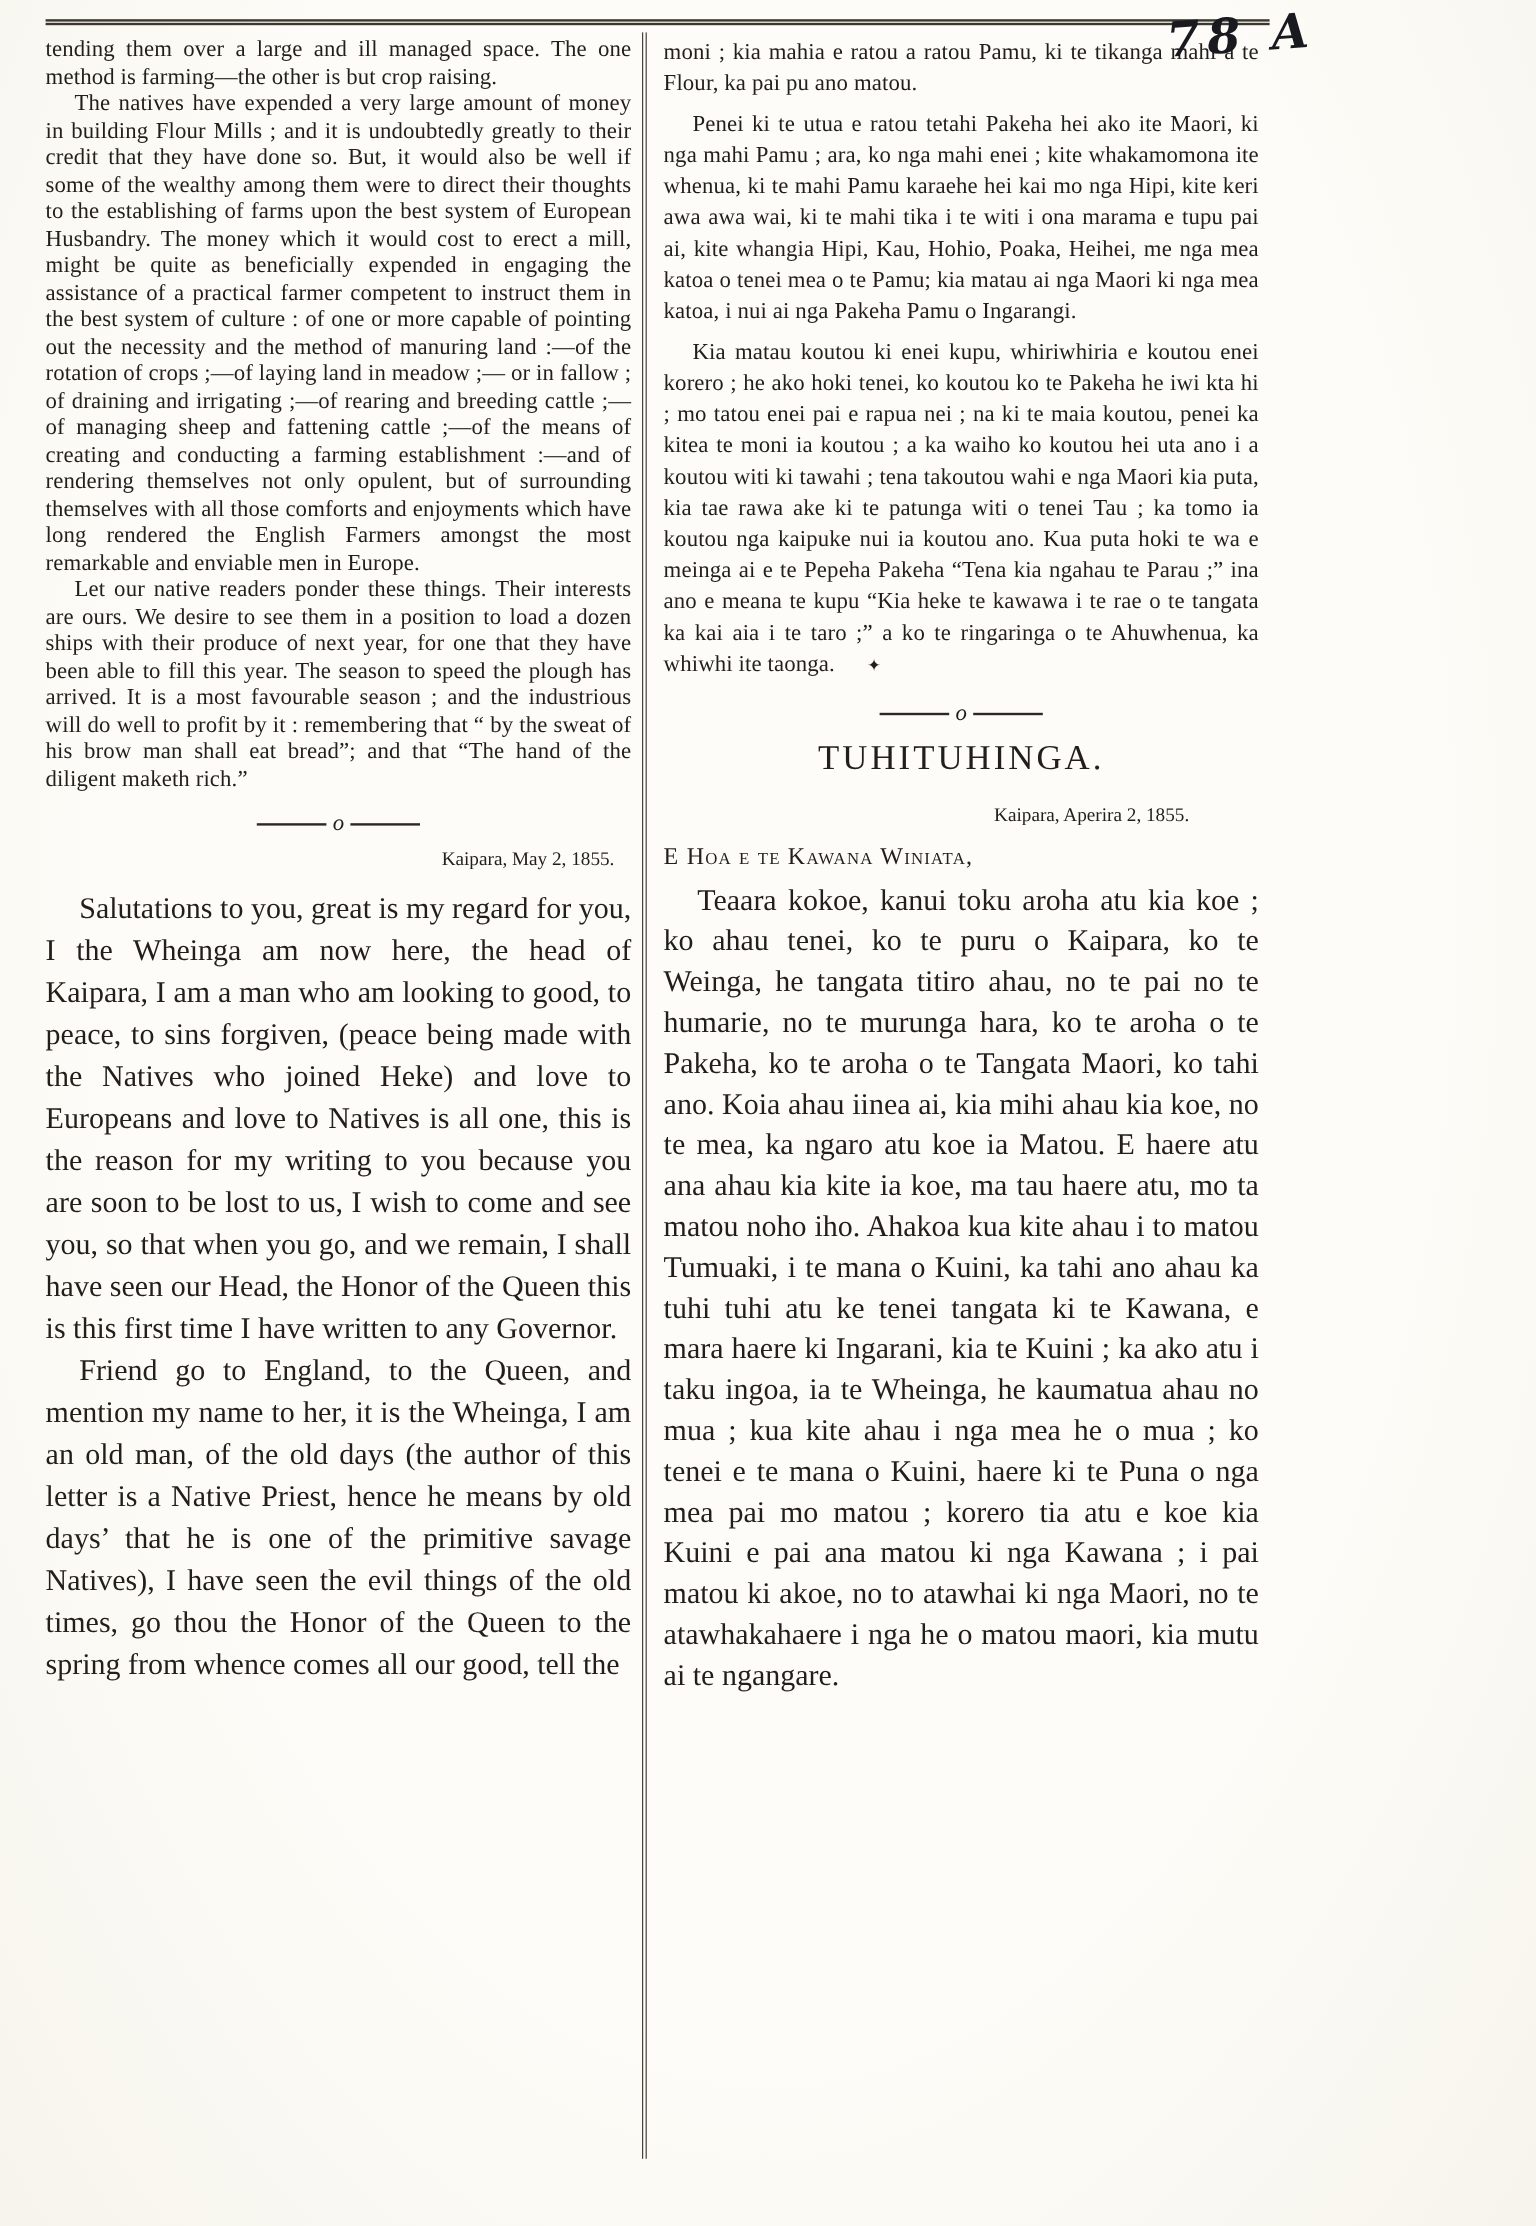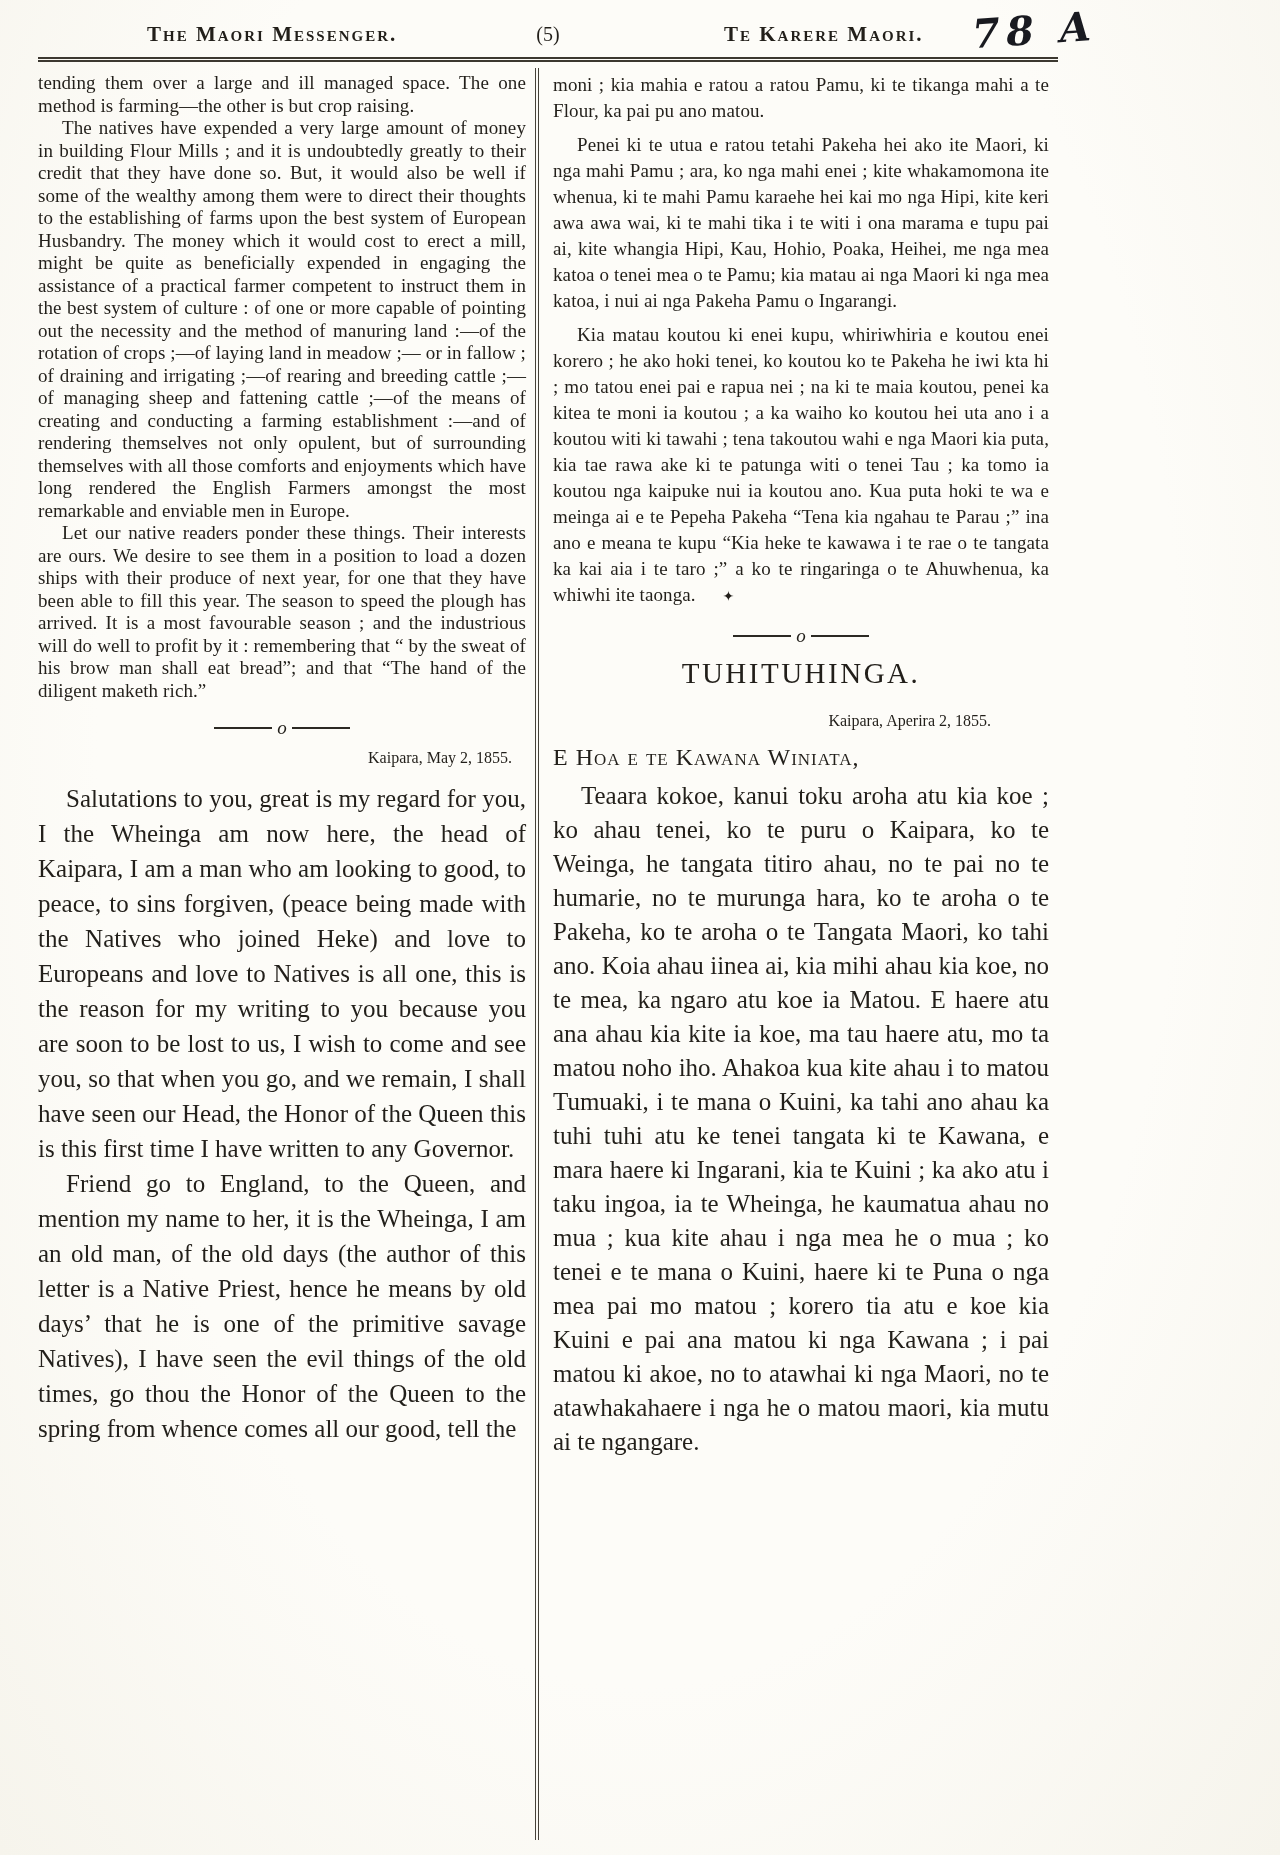--- a/index.html
+++ b/index.html
@@ -85,45 +85,40 @@
   }
   .dateline {
     text-align: right;
     font-size: 16px;
     padding-right: 14px;
     margin-bottom: 14px;
   }
   .col-right .dateline { padding-right: 58px; }
   .salutation {
     font-variant: small-caps;
-    font-size: 24px;
+    font-size: 20px;
     letter-spacing: 1px;
     margin-bottom: 8px;
   }
   .letter p {
     font-size: 25px;
     line-height: 35px;
     text-align: justify;
   }
   .col-right .letter p { line-height: 34px; }
   .letter .indent { text-indent: 28px; }
   .end-mark { font-size: 14px; padding-left: 22px; letter-spacing: 0; }
 </style>
 </head>
 <body>
 
 <div class="page">
 
   <div class="handwritten">78 A</div>
 
-  <header class="masthead">
-    <span class="mast-title">The Maori Messenger.</span>
-    <span class="mast-page">(5)</span>
-    <span class="mast-title">Te Karere Maori.</span>
-  </header>
 
   <div class="header-rule"></div>
 
   <div class="columns">
 
     <section class="col col-left">
       <div class="essay">
         <p>tending them over a large and ill managed space. The one method is farming—the other is but crop raising.</p>
         <p class="indent">The natives have expended a very large amount of money in building Flour Mills ; and it is undoubtedly greatly to their credit that they have done so. But, it would also be well if some of the wealthy among them were to direct their thoughts to the establishing of farms upon the best system of European Husbandry. The money which it would cost to erect a mill, might be quite as beneficially expended in engaging the assistance of a practical farmer competent to instruct them in the best system of culture : of one or more capable of pointing out the necessity and the method of manuring land :—of the rotation of crops ;—of laying land in meadow ;— or in fallow ; of draining and irrigating ;—of rearing and breeding cattle ;—of managing sheep and fattening cattle ;—of the means of creating and conducting a farming establishment :—and of rendering themselves not only opulent, but of surrounding themselves with all those comforts and enjoyments which have long rendered the English Farmers amongst the most remarkable and enviable men in Europe.</p>
         <p class="indent">Let our native readers ponder these things. Their interests are ours. We desire to see them in a position to load a dozen ships with their produce of next year, for one that they have been able to fill this year. The season to speed the plough has arrived. It is a most favourable season ; and the industrious will do well to profit by it : remembering that “ by the sweat of his brow man shall eat bread”; and that “The hand of the diligent maketh rich.”</p>

